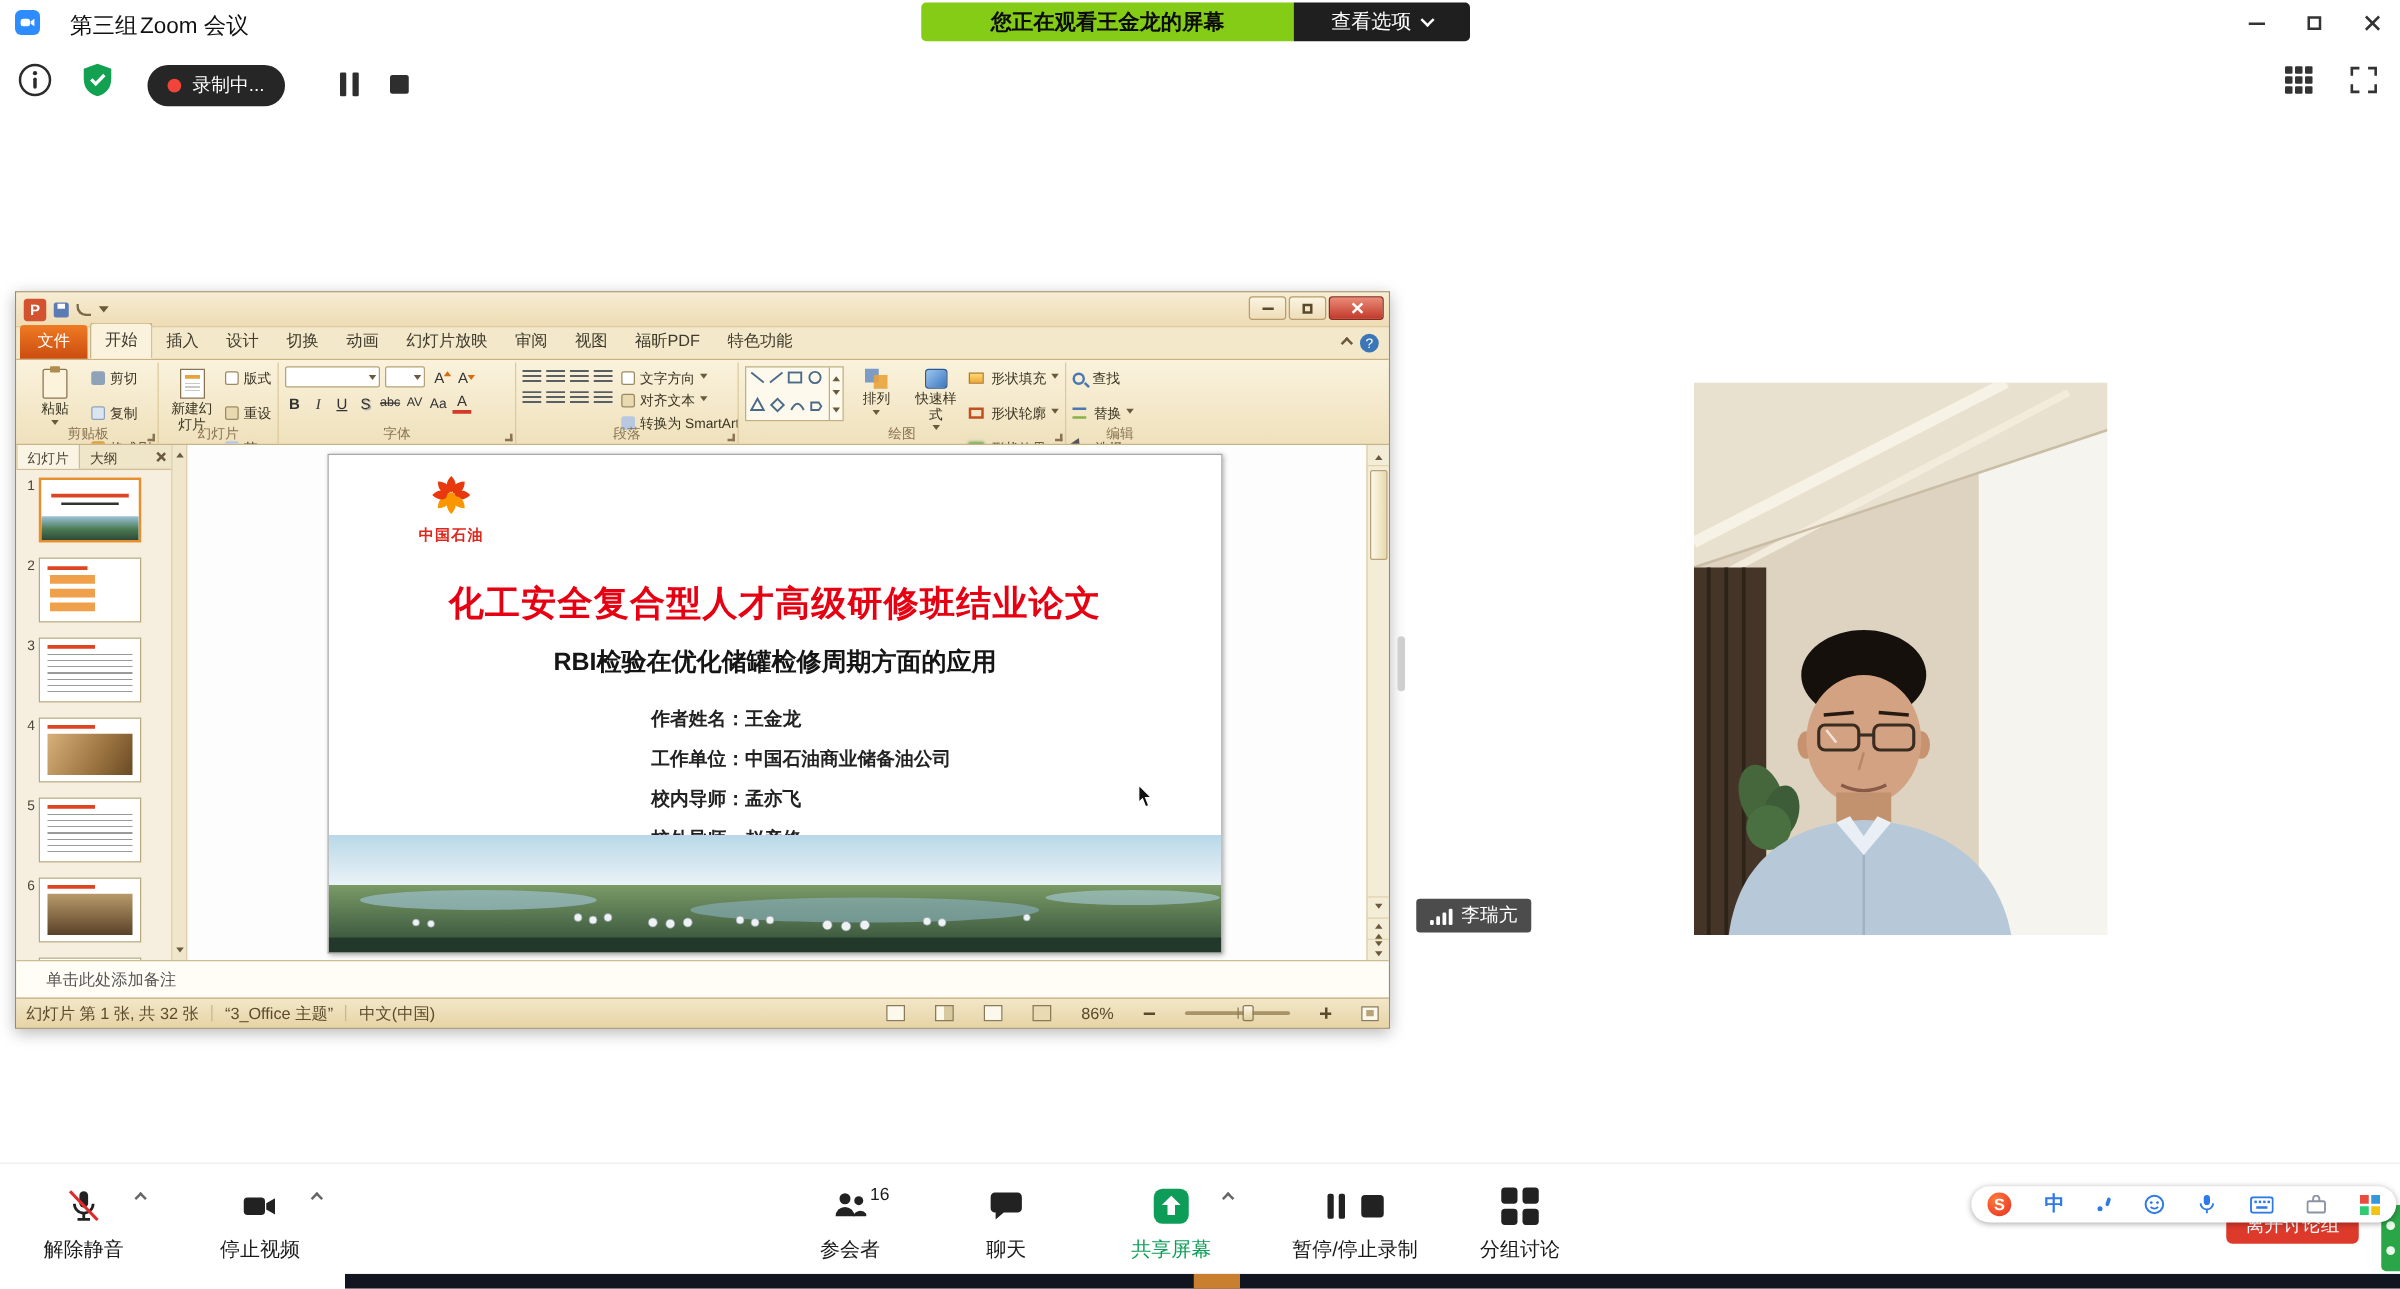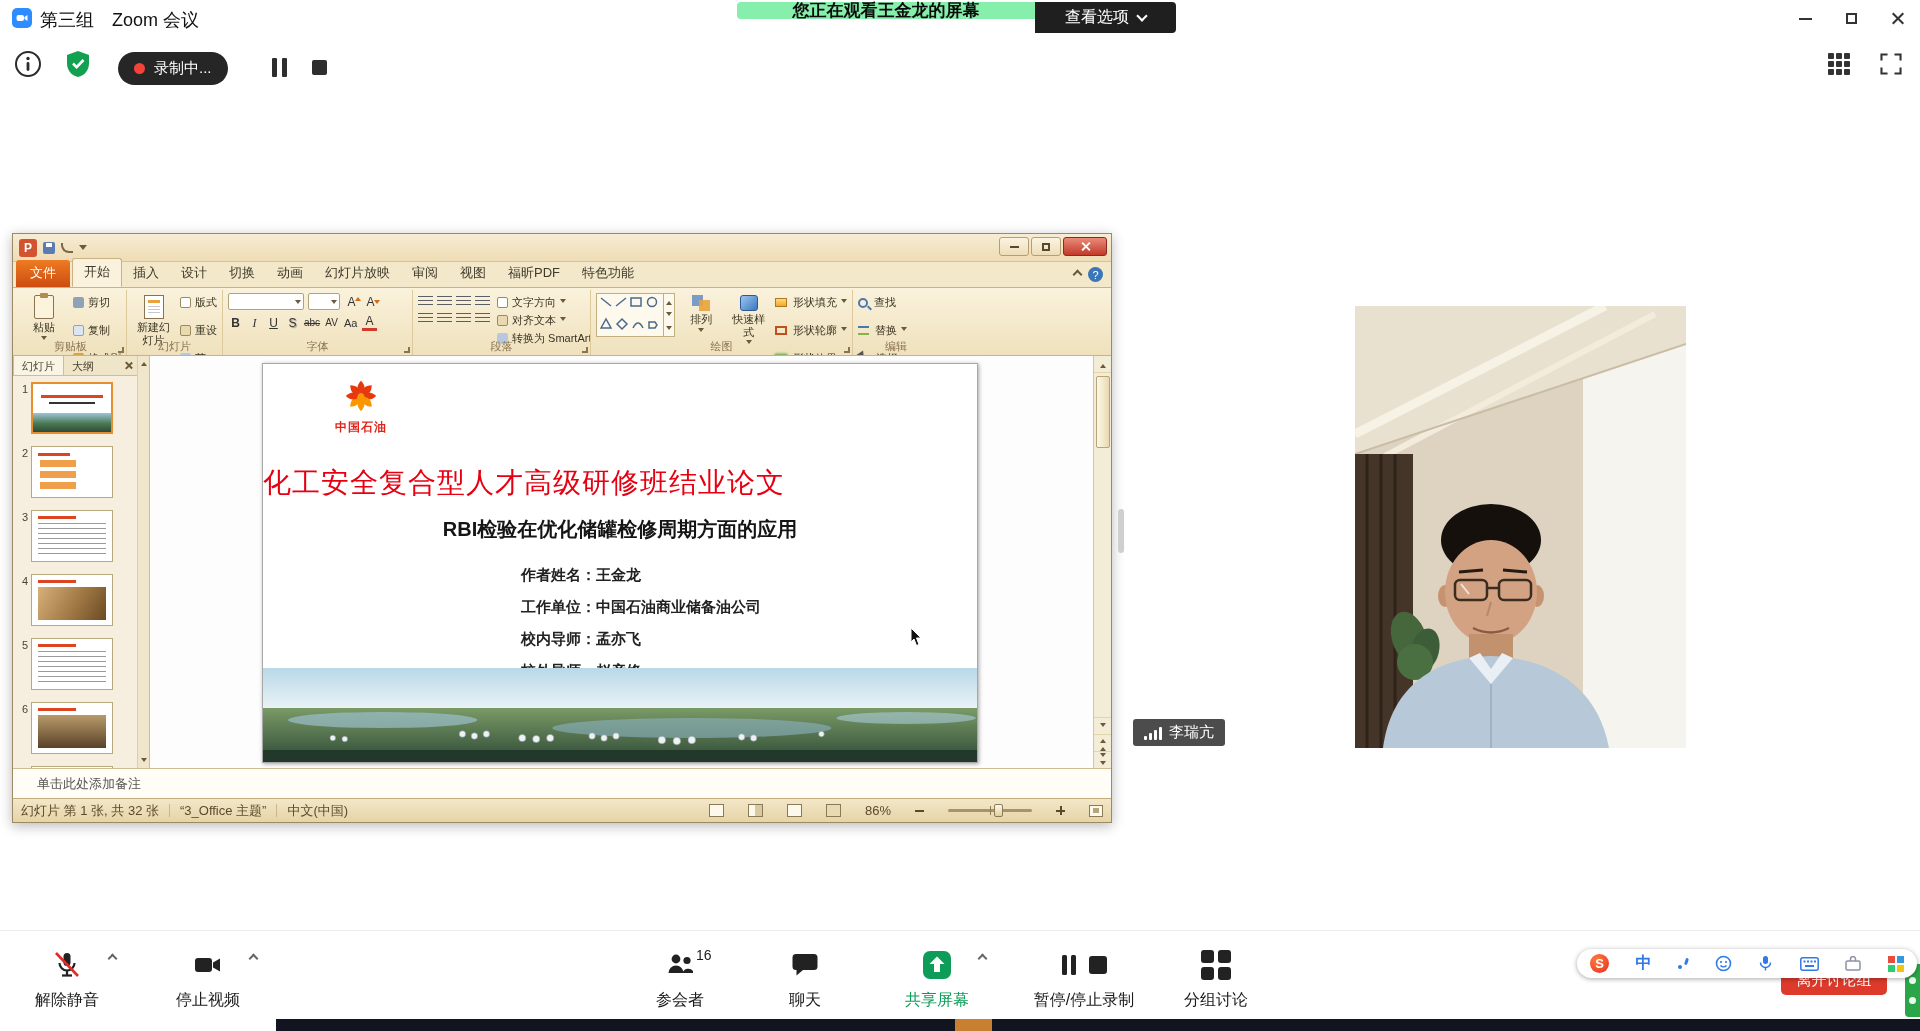--- a/index.html
+++ b/index.html
@@ -3,23 +3,23 @@
 <meta charset="utf-8">
 <style>
 *{box-sizing:border-box;margin:0;padding:0}
 html,body{width:1920px;height:1031px}
 body{position:relative;overflow:hidden;background:#fff;font-family:"Liberation Sans","DejaVu Sans",sans-serif;color:#1a1a1a}
 i,span,div{font-style:normal}
 
 
 .titlebar{position:absolute;left:0;top:0;width:100%;height:37px;background:#fff;z-index:40}
 .zoom-logo{position:absolute;left:12px;top:8px;width:20px;height:20px;border-radius:5px;background:#2d8cff;display:flex;align-items:center;justify-content:center}
-.t-room{position:absolute;left:40px;top:8px;font-size:18px;color:#111}
+.t-room{position:absolute;left:56px;top:8px;font-size:18px;color:#111}
 .t-app{position:absolute;left:112px;top:8px;font-size:18px;color:#111}
-.banner{position:absolute;left:737px;top:2px;width:298px;height:17px;background:#86efac;border-radius:4px 0 0 4px;display:flex;align-items:center;justify-content:center;font-size:17px;font-weight:600;color:#0c0c0c;z-index:41}
+.banner{position:absolute;left:737px;top:2px;width:298px;height:31px;background:#84cc16;border-radius:4px 0 0 4px;display:flex;align-items:center;justify-content:center;font-size:17px;font-weight:600;color:#0c0c0c;z-index:41}
 .viewopts{position:absolute;left:1035px;top:2px;width:141px;height:31px;background:#1f1f1f;border-radius:0 4px 4px 0;display:flex;align-items:center;justify-content:center;gap:9px;color:#fff;font-size:16px;z-index:41;cursor:pointer}
 .caret-down{width:8px;height:8px;border-right:2px solid #fff;border-bottom:2px solid #fff;transform:rotate(45deg);margin-top:-4px}
 .winctl{position:absolute;right:0;top:0;height:37px;display:flex;z-index:42}
 .winbtn{width:46px;height:37px;display:flex;align-items:center;justify-content:center;cursor:pointer}
 .ic-min{width:13px;height:2px;background:#333}
 .ic-max{width:11px;height:11px;border:2px solid #333}
 .ic-close{position:relative;width:15px;height:15px}
 .ic-close:before,.ic-close:after{content:"";position:absolute;left:7px;top:0;width:2px;height:15px;background:#333}
 .ic-close:before{transform:rotate(45deg)}.ic-close:after{transform:rotate(-45deg)}
 
@@ -140,21 +140,21 @@
 .t-text:before{content:"";position:absolute;left:6px;top:5px;width:38px;height:3px;background:#d42}
 .t-text:after{content:"";position:absolute;left:6px;right:6px;top:12px;bottom:4px;background:repeating-linear-gradient(to bottom,#9a9a9a 0 1px,transparent 1px 5px)}
 .t-photo:before{content:"";position:absolute;left:6px;top:5px;width:38px;height:3px;background:#d42}
 .t4:after{content:"";position:absolute;left:6px;right:6px;top:12px;bottom:5px;background:linear-gradient(120deg,#d8b07a,#9a7340 60%,#6a4a24)}
 .t6:after{content:"";position:absolute;left:6px;right:6px;top:12px;bottom:5px;background:linear-gradient(#b89a6a,#5a4228)}
 .lp-scroll{width:12px;background:#efe6cc;border-left:1px solid #dccfa6;display:flex;flex-direction:column;align-items:center;justify-content:space-between;padding:3px 0}
 .sarea{flex:1;position:relative;background:#fdfdfd}
 .slide{position:absolute;left:112px;top:7px;width:716px;height:400px;background:#fff;border:1px solid #a8a8a8;box-shadow:1px 1px 4px rgba(0,0,0,.35)}
 .logo{position:absolute;left:60px;top:12px;width:76px;text-align:center}
 .logo-text{font-size:12px;font-weight:700;color:#e0251b;letter-spacing:1px;margin-top:1px}
-.s-title{position:absolute;left:0;right:0;top:100px;font-size:28px;font-weight:400;color:#e60012;letter-spacing:1px}
+.s-title{position:absolute;left:0;right:0;top:100px;text-align:center;font-size:28px;font-weight:700;color:#e60012;letter-spacing:1px}
 .s-sub{position:absolute;left:0;right:0;top:152px;text-align:center;font-size:20px;font-weight:700;color:#151515}
 .s-lines{position:absolute;left:258px;top:202px;display:flex;flex-direction:column;gap:13px;font-size:15px;font-weight:700;color:#222}
 .s-photo{position:absolute;left:0;right:0;bottom:0;height:94px}
 .s-photo svg{display:block;width:100%;height:100%}
 
 .sscroll{width:18px;background:#f3ecd6;border-left:1px solid #d6c599;display:flex;flex-direction:column;align-items:center}
 .sc-btn{width:100%;height:17px;display:flex;align-items:center;justify-content:center;border-bottom:1px solid #e2d4ab;cursor:pointer}
 .sc-btn.bt{border-top:1px solid #e2d4ab;border-bottom:none}
 .sc-thumb{width:14px;height:72px;background:linear-gradient(90deg,#fdf8ea,#e8d9ae);border:1px solid #b8a478;border-radius:2px;margin-top:3px;cursor:pointer}
 .sc-bottom{margin-top:auto;width:100%}

